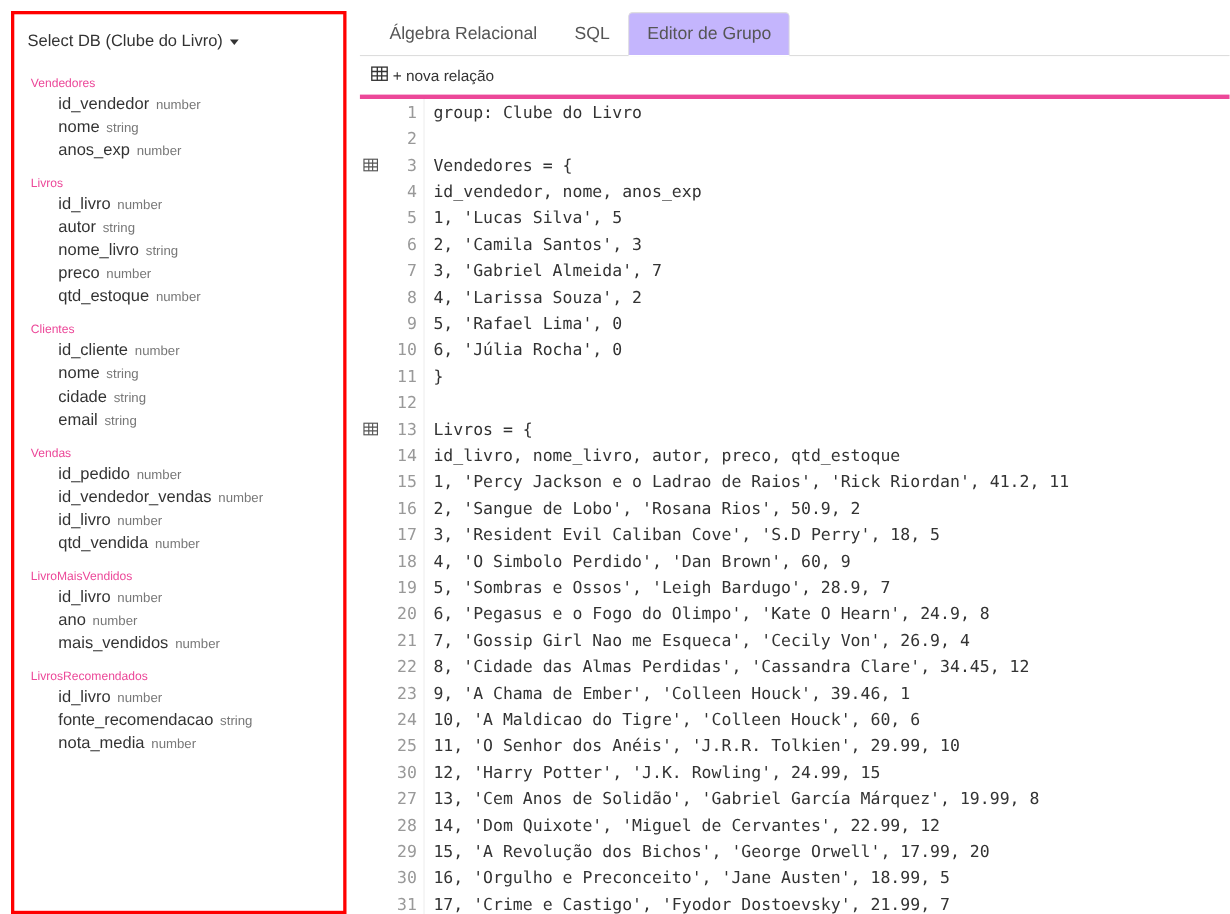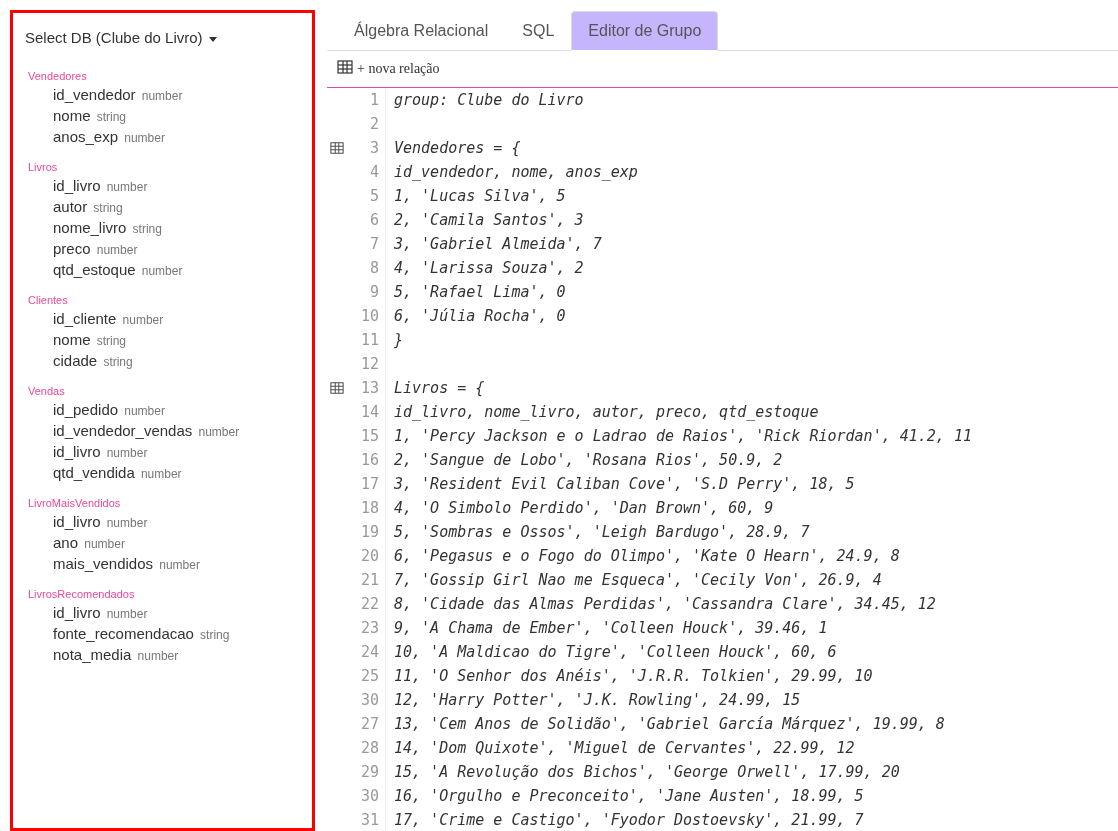--- a/index.html
+++ b/index.html
@@ -90,25 +90,24 @@
     margin-bottom: -1px;
   }
   .tab.active {
     color: #555;
     border: 1px solid #ddd;
     border-bottom-color: #fff;
     border-radius: 4px 4px 0 0;
     background: #c4b5fd;
   }
   .toolbar {
-    border-bottom: 1px solid #ec4899;
+    border-bottom: 4px solid #ec4899;
     padding: 6px 6px;
     display: flex;
     align-items: center;
-    font-family: Liberation Serif, serif;
   }
   .btn-new-rel {
     font-size: 14px;
     color: #333;
     cursor: pointer;
     display: flex;
     align-items: center;
     gap: 4px;
     padding: 2px 4px;
   }
@@ -150,21 +149,20 @@
     height: 24px;
   }
   .code {
     flex: 1;
     padding-left: 8px;
     white-space: pre;
     color: #333;
   }
   .code div {
     height: 24px;
-    font-style: italic;
   }
 </style>
 </head>
 <body>
 
 <div class="layout">
   <div class="sidebar">
     <div class="db-selector">
       <span>Select DB (Clube do Livro)</span>
       <span class="caret"></span>
@@ -185,20 +183,21 @@
           <div class="col-row"><span>nome_livro </span><span class="col-type">string</span></div>
           <div class="col-row"><span>preco </span><span class="col-type">number</span></div>
           <div class="col-row"><span>qtd_estoque </span><span class="col-type">number</span></div>
         </div>
         <div class="spacer10"></div>
         <div class="table-block">
           <div class="table-name">Clientes</div>
           <div class="col-row"><span>id_cliente </span><span class="col-type">number</span></div>
           <div class="col-row"><span>nome </span><span class="col-type">string</span></div>
           <div class="col-row"><span>cidade </span><span class="col-type">string</span></div>
+          <div class="col-row"><span>email </span><span class="col-type">string</span></div>
         </div>
         <div class="spacer10"></div>
         <div class="table-block">
           <div class="table-name">Vendas</div>
           <div class="col-row"><span>id_pedido </span><span class="col-type">number</span></div>
           <div class="col-row"><span>id_vendedor_vendas </span><span class="col-type">number</span></div>
           <div class="col-row"><span>id_livro </span><span class="col-type">number</span></div>
           <div class="col-row"><span>qtd_vendida </span><span class="col-type">number</span></div>
         </div>
         <div class="spacer10"></div>

